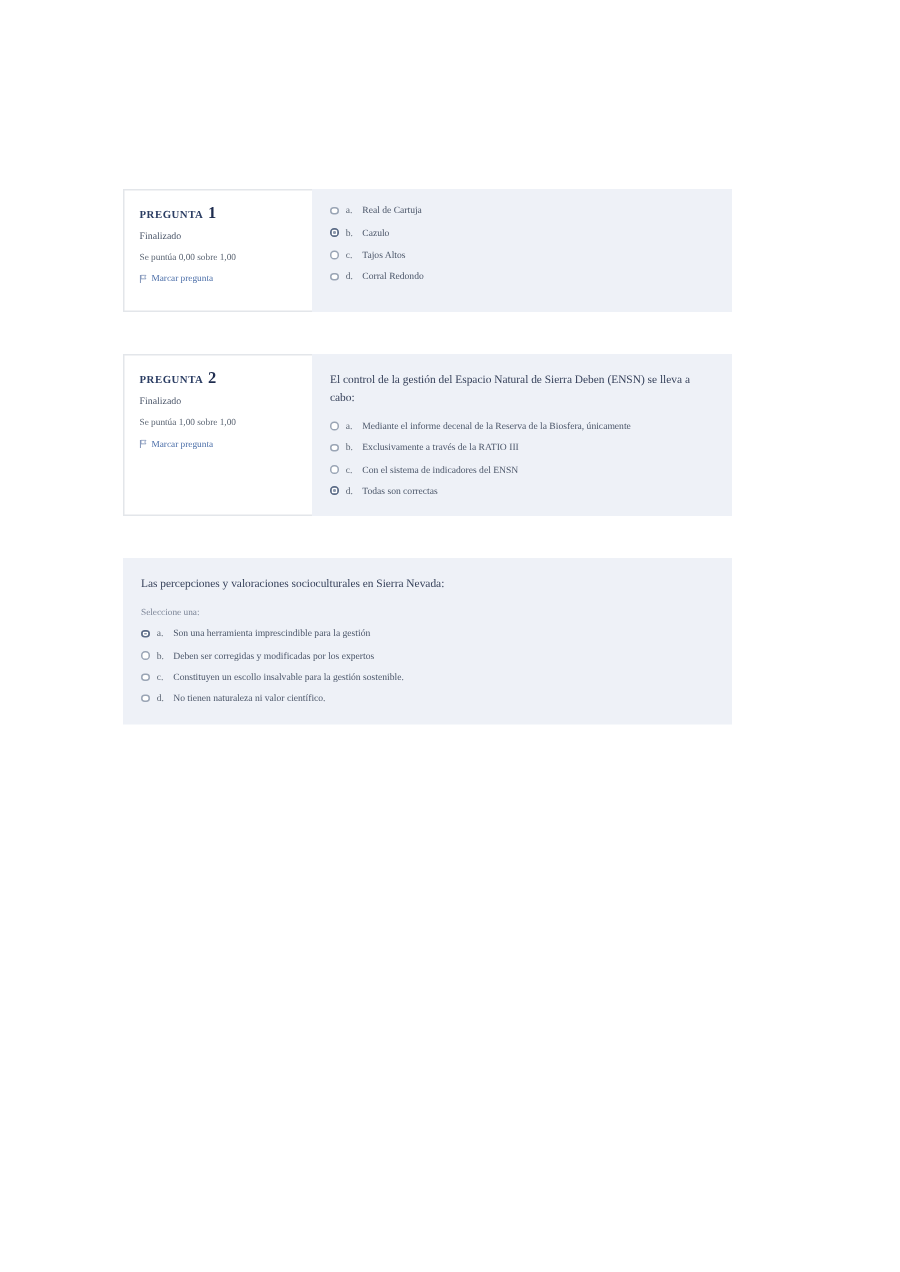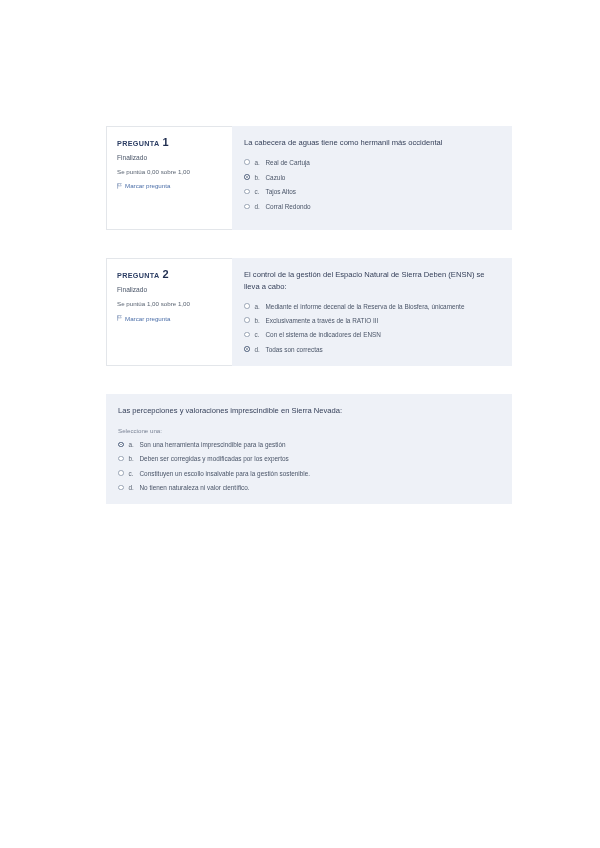--- a/index.html
+++ b/index.html
@@ -15,23 +15,24 @@
     overflow: hidden;
   }
   .page {
     position: relative;
     width: 600px;
     height: 848px;
     background: #ffffff;
   }
   .quiz-wrap {
     position: absolute;
-    left: 106px;
+    left: 82px;
     top: 126px;
     width: 406px;
+    font-family: Liberation Serif, serif;
   }
   .question-block {
     display: flex;
     align-items: stretch;
     margin-bottom: 28px;
   }
   .info-card {
     width: 126px;
     box-sizing: border-box;
     background: #ffffff;
@@ -153,21 +154,20 @@
           <span class="flag-icon">
             <svg width="5" height="6" viewBox="0 0 5 6">
                 <path d="M0.6 0.3 V5.7" stroke="#7f93b8" stroke-width="0.7"></path>
                 <path d="M1 0.5 H4.3 L3.5 1.7 L4.3 2.9 H1 Z" fill="none" stroke="#7f93b8" stroke-width="0.55"></path>
               </svg>
           </span>
           <span>Marcar pregunta</span>
         </div>
       </div>
       <div class="content-panel">
-        <p class="q-text">La cabecera de aguas tiene como hermanil más occidental</p>
         <ul class="answers">
           <li class="answer">
             <span class="radio"></span>
             <span class="ans-letter">a.</span>
             <span class="ans-text">Real de Cartuja</span>
           </li>
           <li class="answer">
             <span class="radio checked"></span>
             <span class="ans-letter">b.</span>
             <span class="ans-text">Cazulo</span>
@@ -225,21 +225,21 @@
             <span class="radio checked"></span>
             <span class="ans-letter">d.</span>
             <span class="ans-text">Todas son correctas</span>
           </li>
         </ul>
       </div>
     </div>
 
     <div class="question-block q3">
       <div class="content-panel">
-        <p class="q-text">Las percepciones y valoraciones imprescindible en Sierra Nevada:</p>
+        <p class="q-text">Las percepciones y valoraciones socioculturales en Sierra Nevada:</p>
         <p class="q-prompt">Seleccione una:</p>
         <ul class="answers">
           <li class="answer">
             <span class="radio checked"></span>
             <span class="ans-letter">a.</span>
             <span class="ans-text">Son una herramienta imprescindible para la gestión</span>
           </li>
           <li class="answer">
             <span class="radio"></span>
             <span class="ans-letter">b.</span>

